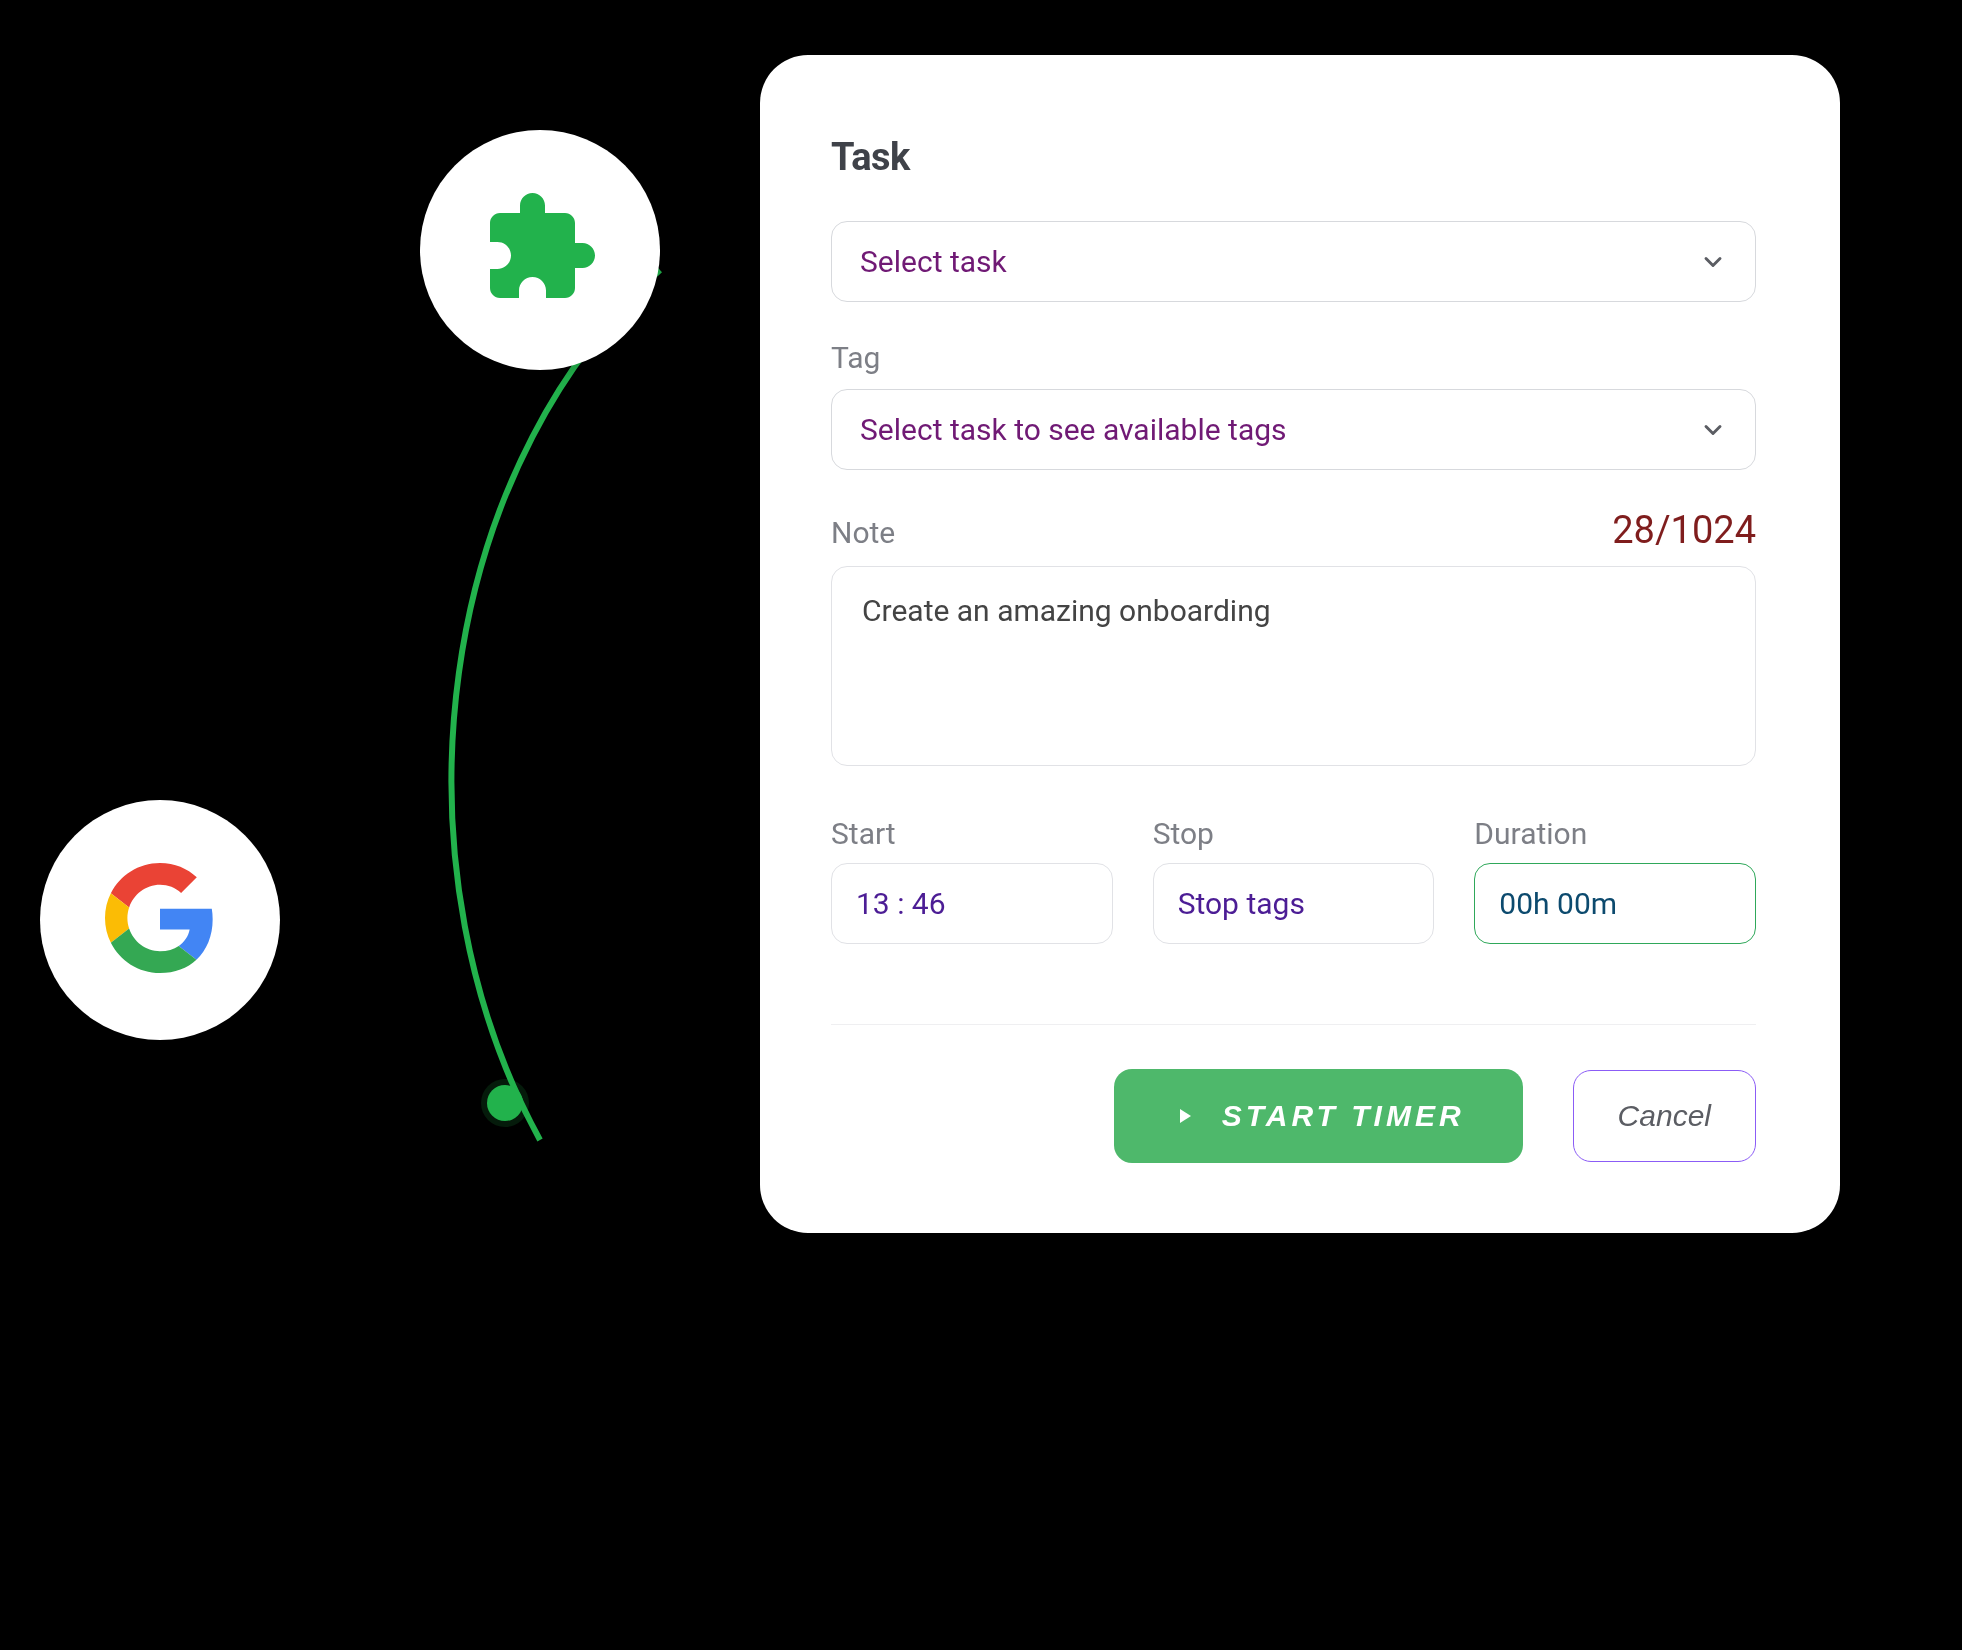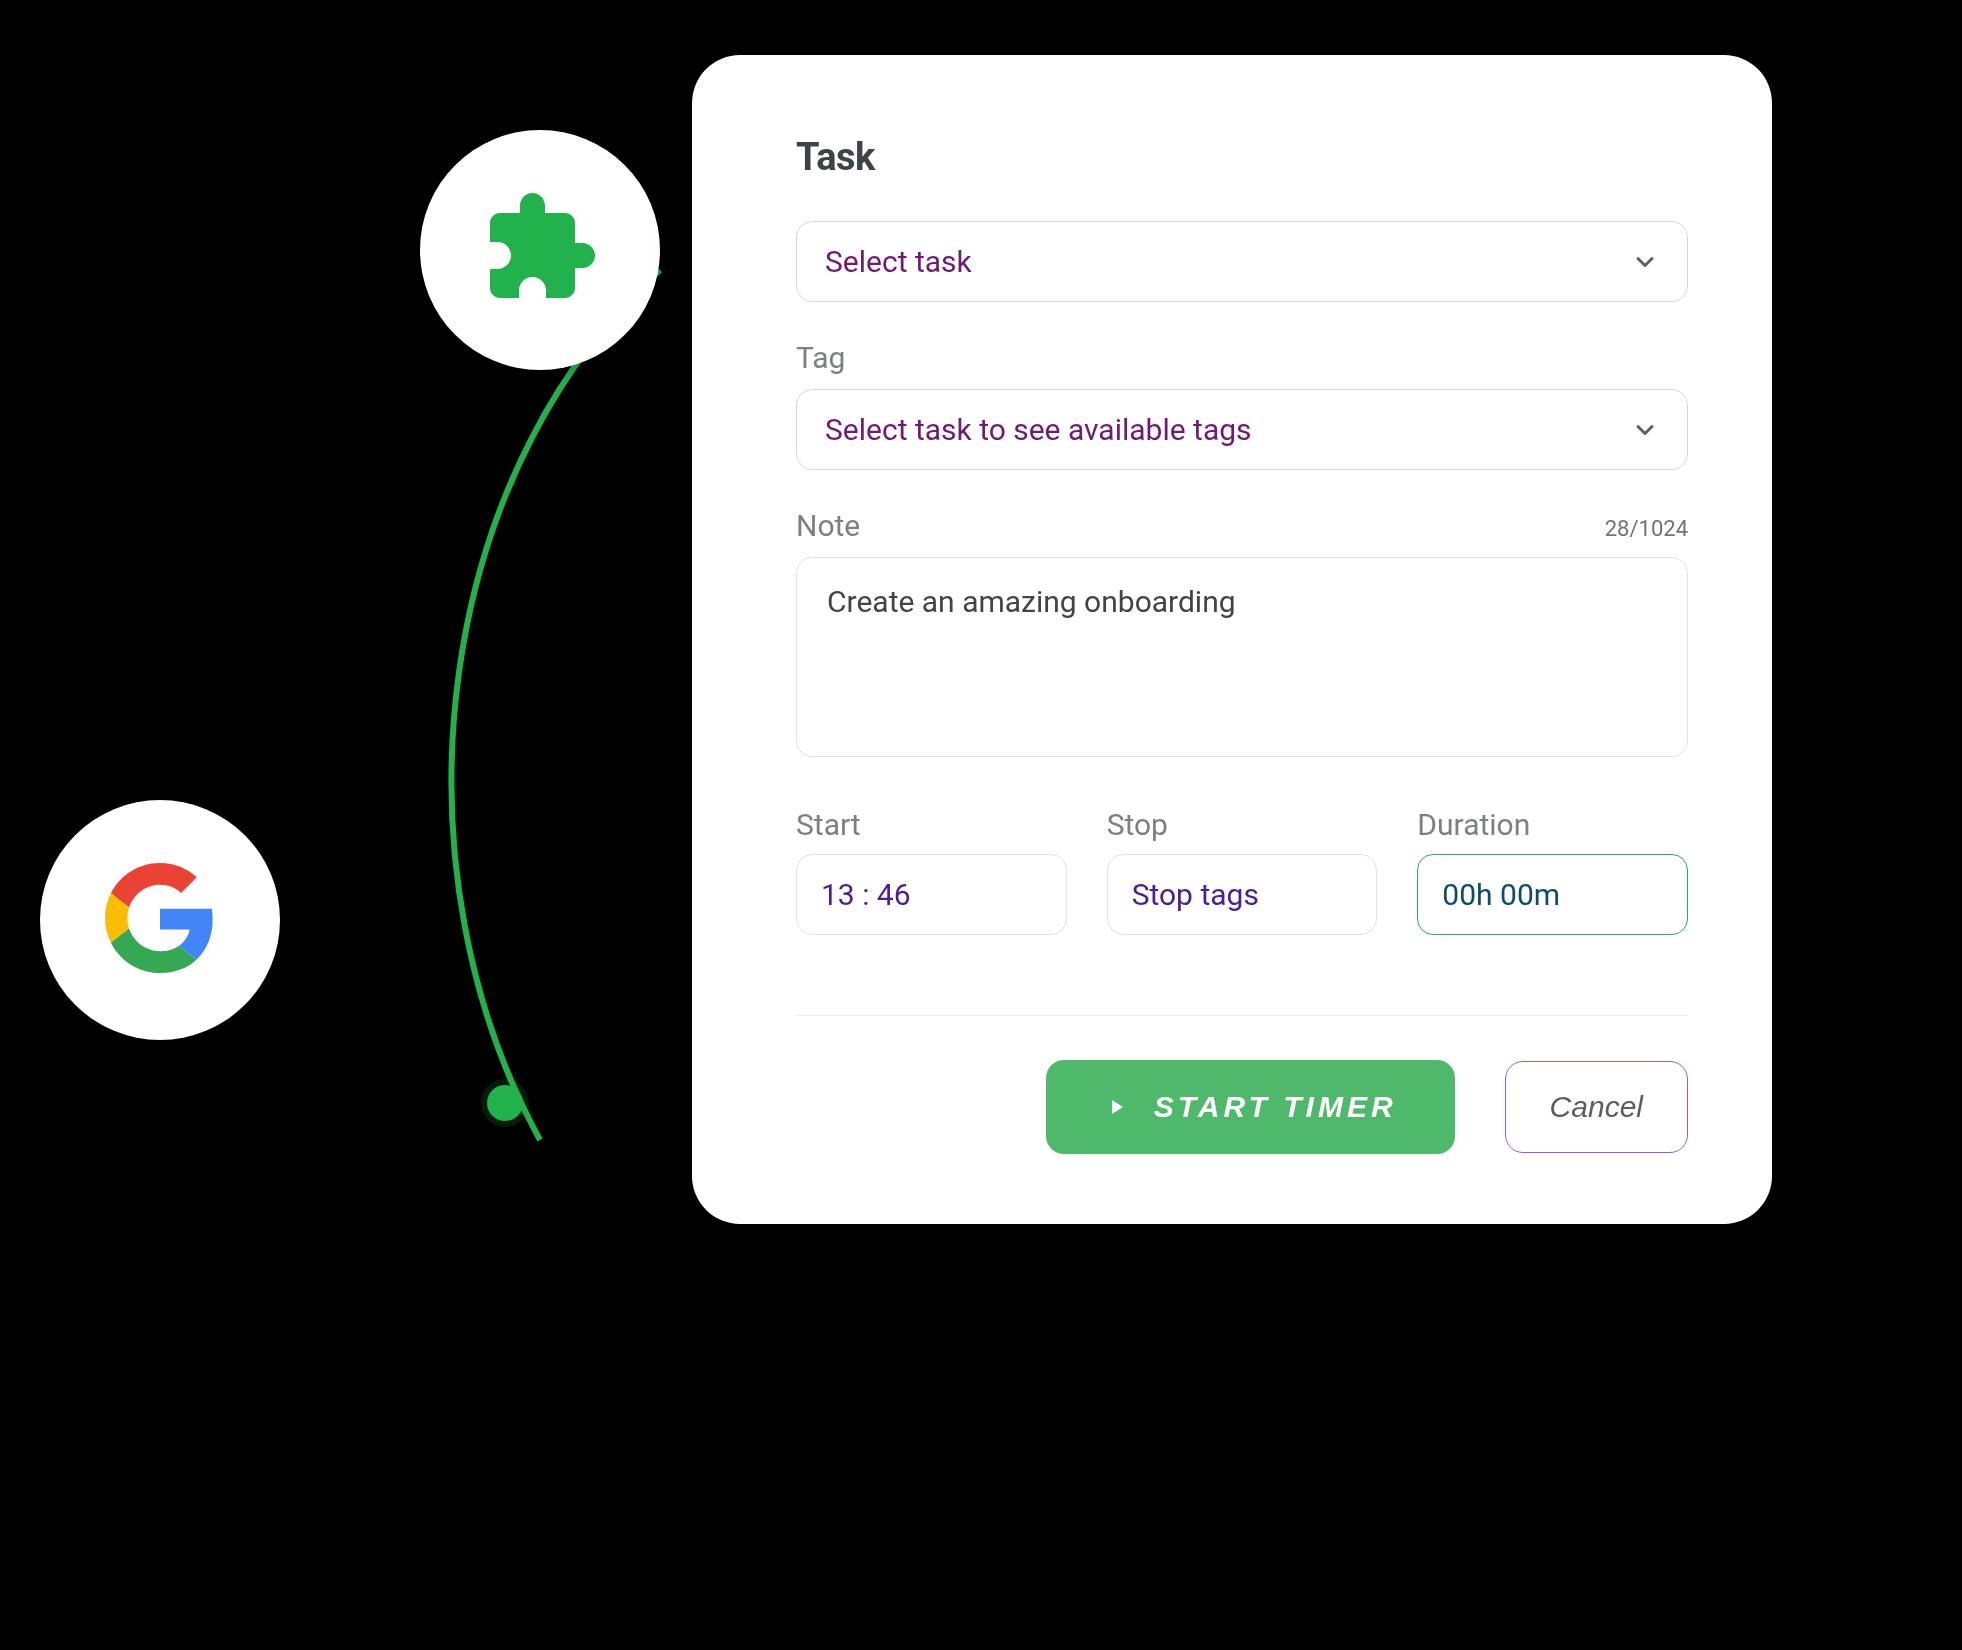--- a/index.html
+++ b/index.html
@@ -39,48 +39,48 @@
     width: 36px; height: 36px;
     background: #22b24c;
     border-radius: 50%;
     left: 487px; top: 1085px;
     box-shadow: 0 0 0 6px rgba(34,178,76,0.15);
   }
 
   
   .card {
     position: absolute;
-    left: 692px;
+    left: 760px;
     top: 55px;
     width: 1080px;
     background: #fff;
     border-radius: 48px;
-    padding: 80px 84px 70px 104px;
+    padding: 80px 84px 70px 71px;
     box-shadow: 0 10px 40px rgba(0,0,0,0.25);
   }
 
   .card h2 {
     font-size: 38px;
     font-weight: 700;
     color: #3f4249;
     letter-spacing: -0.5px;
     margin-bottom: 42px;
   }
 
   .field-label {
     font-size: 30px;
     color: #7d7f86;
     margin-bottom: 14px;
     display: flex;
     justify-content: space-between;
     align-items: baseline;
   }
   .counter {
-    color: #737373;
-    font-size: 22px;
+    color: #7f1d1d;
+    font-size: 38px;
     text-align: center;
   }
 
   .select {
     width: 100%;
     border: 1px solid #d7d9dd;
     border-radius: 16px;
     padding: 22px 28px;
     font-size: 30px;
     color: #701a75;

